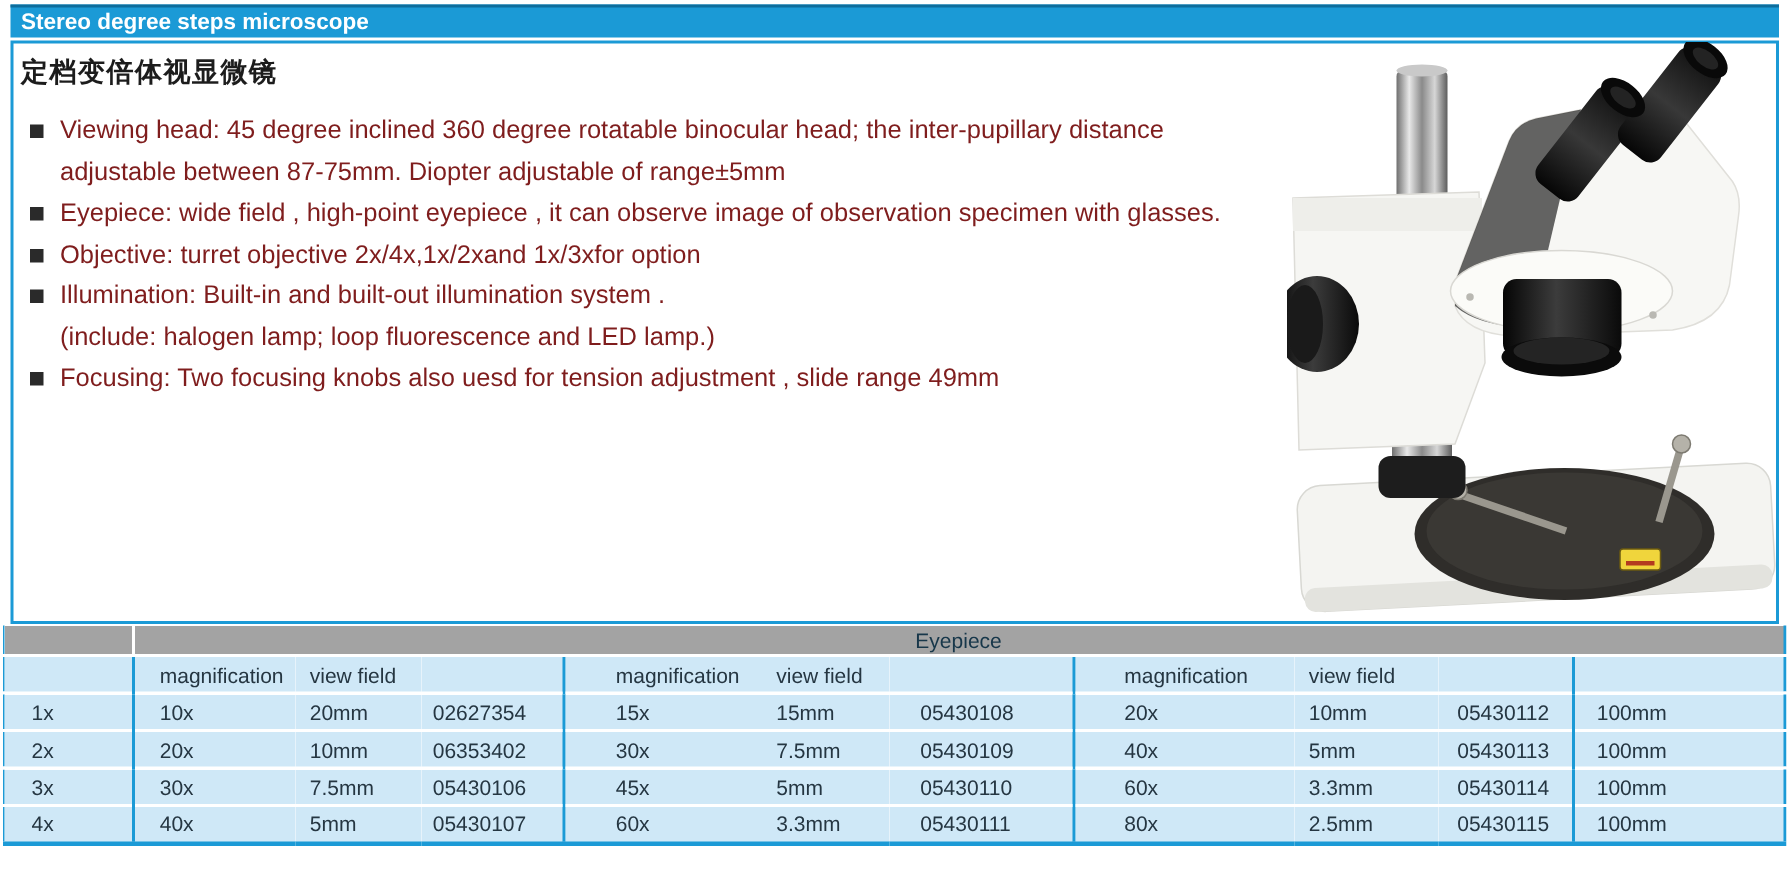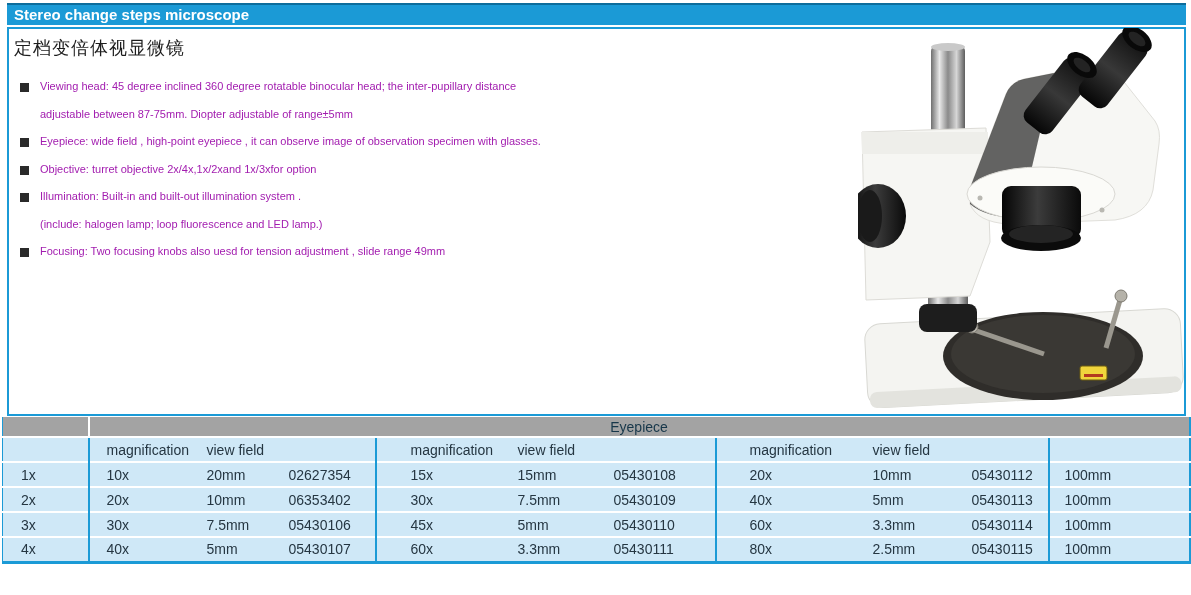--- a/index.html
+++ b/index.html
@@ -12,24 +12,24 @@
     background:#1b9ad6;border-top:2px solid #0d6d9c;box-sizing:border-box;
   }
   .titlebar .t{
     color:#fff;font-weight:bold;font-size:15px;line-height:19px;padding-left:7px;display:block;
   }
   .content-box{
     position:absolute;left:7px;top:27px;width:1179px;height:389px;
     border:2px solid #1b9ad6;box-sizing:border-box;background:#fff;
   }
   .cn-subtitle{
-    margin:7px 0 0 5px;font-size:18px;color:#1c1c1c;font-weight:400;letter-spacing:1px;
+    margin:7px 0 0 5px;font-size:18px;color:#1c1c1c;font-weight:700;letter-spacing:1px;
   }
   .features{
-    margin:13px 0 0 5px;padding:0;list-style:none;font-size:11px;color:#a21caf;width:850px;
+    margin:13px 0 0 5px;padding:0;list-style:none;font-size:17px;color:#7f1d1d;width:850px;
   }
   .features li{line-height:27.5px;padding-left:26px;position:relative;white-space:nowrap;}
   .features li.bulleted::before{
     content:"";position:absolute;left:6px;top:10px;width:9px;height:9px;background:#2a2a2a;
   }
   .scope{position:absolute;left:858px;top:28px;width:330px;height:388px;}
   
   table.spec{
     position:absolute;left:2px;top:417px;width:1187px;
     border-collapse:collapse;table-layout:fixed;
@@ -56,21 +56,21 @@
   .c-g2mo{padding-left:21px!important;}
   .c-g3m{padding-left:33px!important;}
   .c-g3v{padding-left:10px!important;}
   .c-g3mo{padding-left:13px!important;}
   .c-wd{padding-left:15px!important;}
 </style>
 </head>
 <body>
 
 <div class="titlebar">
-  <span class="t">Stereo change steps microscope</span>
+  <span class="t">Stereo degree steps microscope</span>
 </div>
 
 <div class="content-box">
   <div class="cn-subtitle">定档变倍体视显微镜</div>
   <ul class="features">
       <li class="bulleted">Viewing head: 45 degree inclined 360 degree rotatable binocular head; the inter-pupillary distance</li>
       <li class="plain">adjustable between 87-75mm. Diopter adjustable of range±5mm</li>
       <li class="bulleted">Eyepiece: wide field , high-point eyepiece , it can observe image of observation specimen with glasses.</li>
       <li class="bulleted">Objective: turret objective 2x/4x,1x/2xand 1x/3xfor option</li>
       <li class="bulleted">Illumination: Built-in and built-out illumination system .</li>

